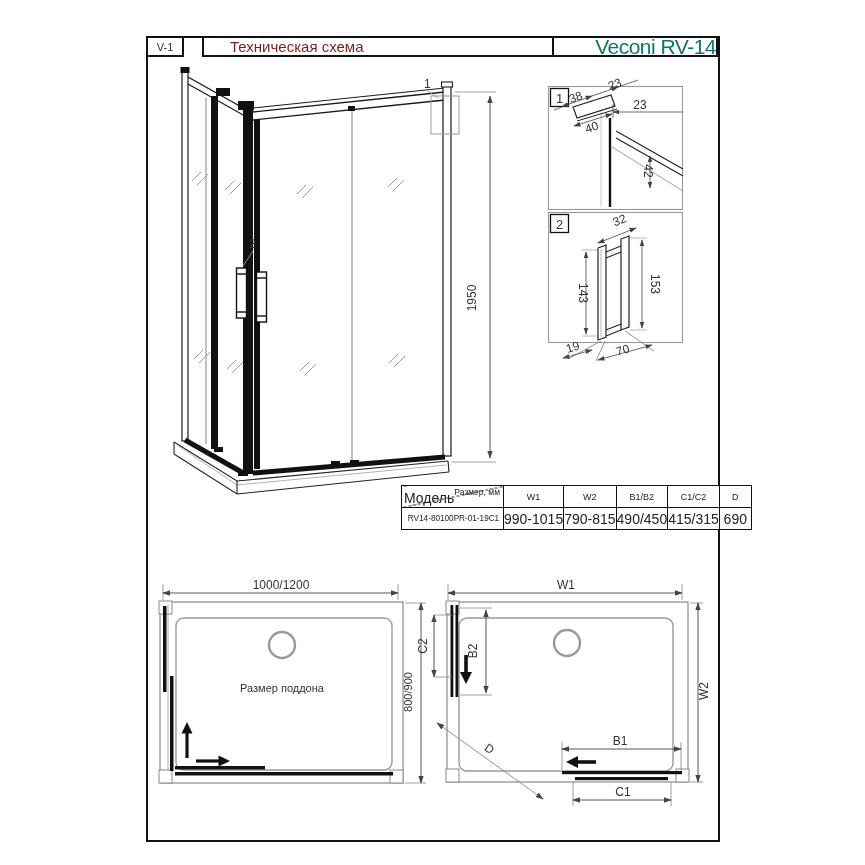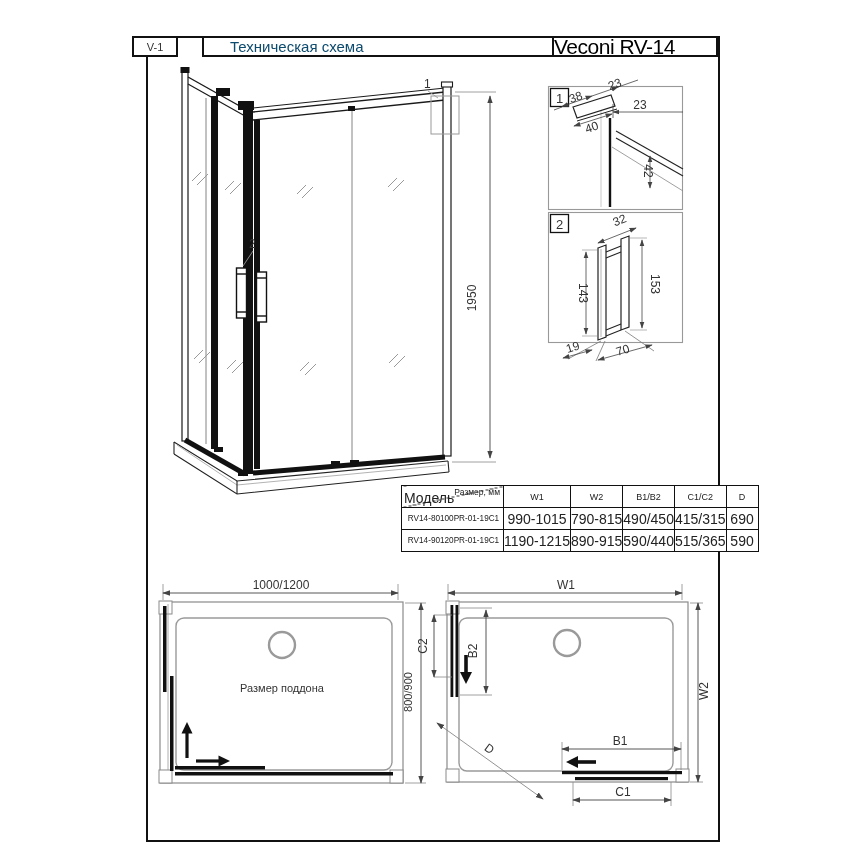--- a/index.html
+++ b/index.html
@@ -4,23 +4,23 @@
 <style>
   html,body{margin:0;padding:0;background:#fff;}
   #sheet{position:relative;width:865px;height:865px;background:#fff;
          font-family:"Liberation Sans",sans-serif;color:#222;overflow:hidden;}
   .abs{position:absolute;}
   
   #frame{left:146px;top:36px;width:570px;height:802px;border:2px solid #111;}
   
   .hcell{top:36px;height:21px;border:2px solid #111;box-sizing:border-box;
          display:flex;align-items:center;background:#fff;}
-  #h-code{left:132px;width:46px;justify-content:center;font-size:11px;color:#333;}
-  #h-title{left:202px;width:352px;font-size:15px;padding-left:26px;color:#0c4a6e;}
-  #h-brand{left:552px;width:166px;justify-content:flex-start;font-size:21px;letter-spacing:-0.5px;color:#000000;}
+  #h-code{left:146px;width:38px;justify-content:center;font-size:11px;color:#333;}
+  #h-title{left:202px;width:352px;font-size:15px;padding-left:26px;color:#7f1d1d;}
+  #h-brand{left:552px;width:166px;justify-content:flex-end;font-size:21px;letter-spacing:-0.5px;color:#0f766e;}
   
   #spec-table{left:401px;top:485px;border-collapse:collapse;table-layout:fixed;background:#fff;}
   #spec-table td,#spec-table th{border:1px solid #111;font-weight:normal;
       font-size:14px;color:#222;padding:0;text-align:center;height:21px;overflow:hidden;white-space:nowrap;}
   #spec-table th{font-size:9px;}
   #spec-table td.model{text-align:center;padding-left:2px;font-size:8.2px;}
   th.diag{position:relative;height:24px;
       background-image:linear-gradient(to bottom right,transparent 49.2%,#333 49.2%,#333 50.8%,transparent 50.8%);margin-left:20px;}
   th.diag .tr{position:absolute;top:1px;right:3px;font-size:8.5px;}
   th.diag .bl{position:absolute;bottom:1px;left:2px;font-size:14px;}
@@ -236,28 +236,20 @@
       <th>D</th>
     </tr>
     <tr>
       <td class="model">RV14-80100PR-01-19C1</td>
       <td>990-1015</td>
       <td>790-815</td>
       <td>490/450</td>
       <td>415/315</td>
       <td>690</td>
     </tr>
-    <tr>
-      <td class="model">RV14-90120PR-01-19C1</td>
-      <td>1190-1215</td>
-      <td>890-915</td>
-      <td>590/440</td>
-      <td>515/365</td>
-      <td>590</td>
-    </tr>
   </tbody>
     </table>
 
   <svg class="abs" style="left:148px;top:565px" width="290" height="240" viewBox="148 565 290 240">
     <defs>
       <marker id="arL" viewBox="0 0 10 10" refX="9" refY="5" markerWidth="9" markerHeight="9" orient="auto-start-reverse">
         <path d="M0,1.6 L10,5 L0,8.4 z" fill="#444"></path>
       </marker>
     </defs>
     <g>

